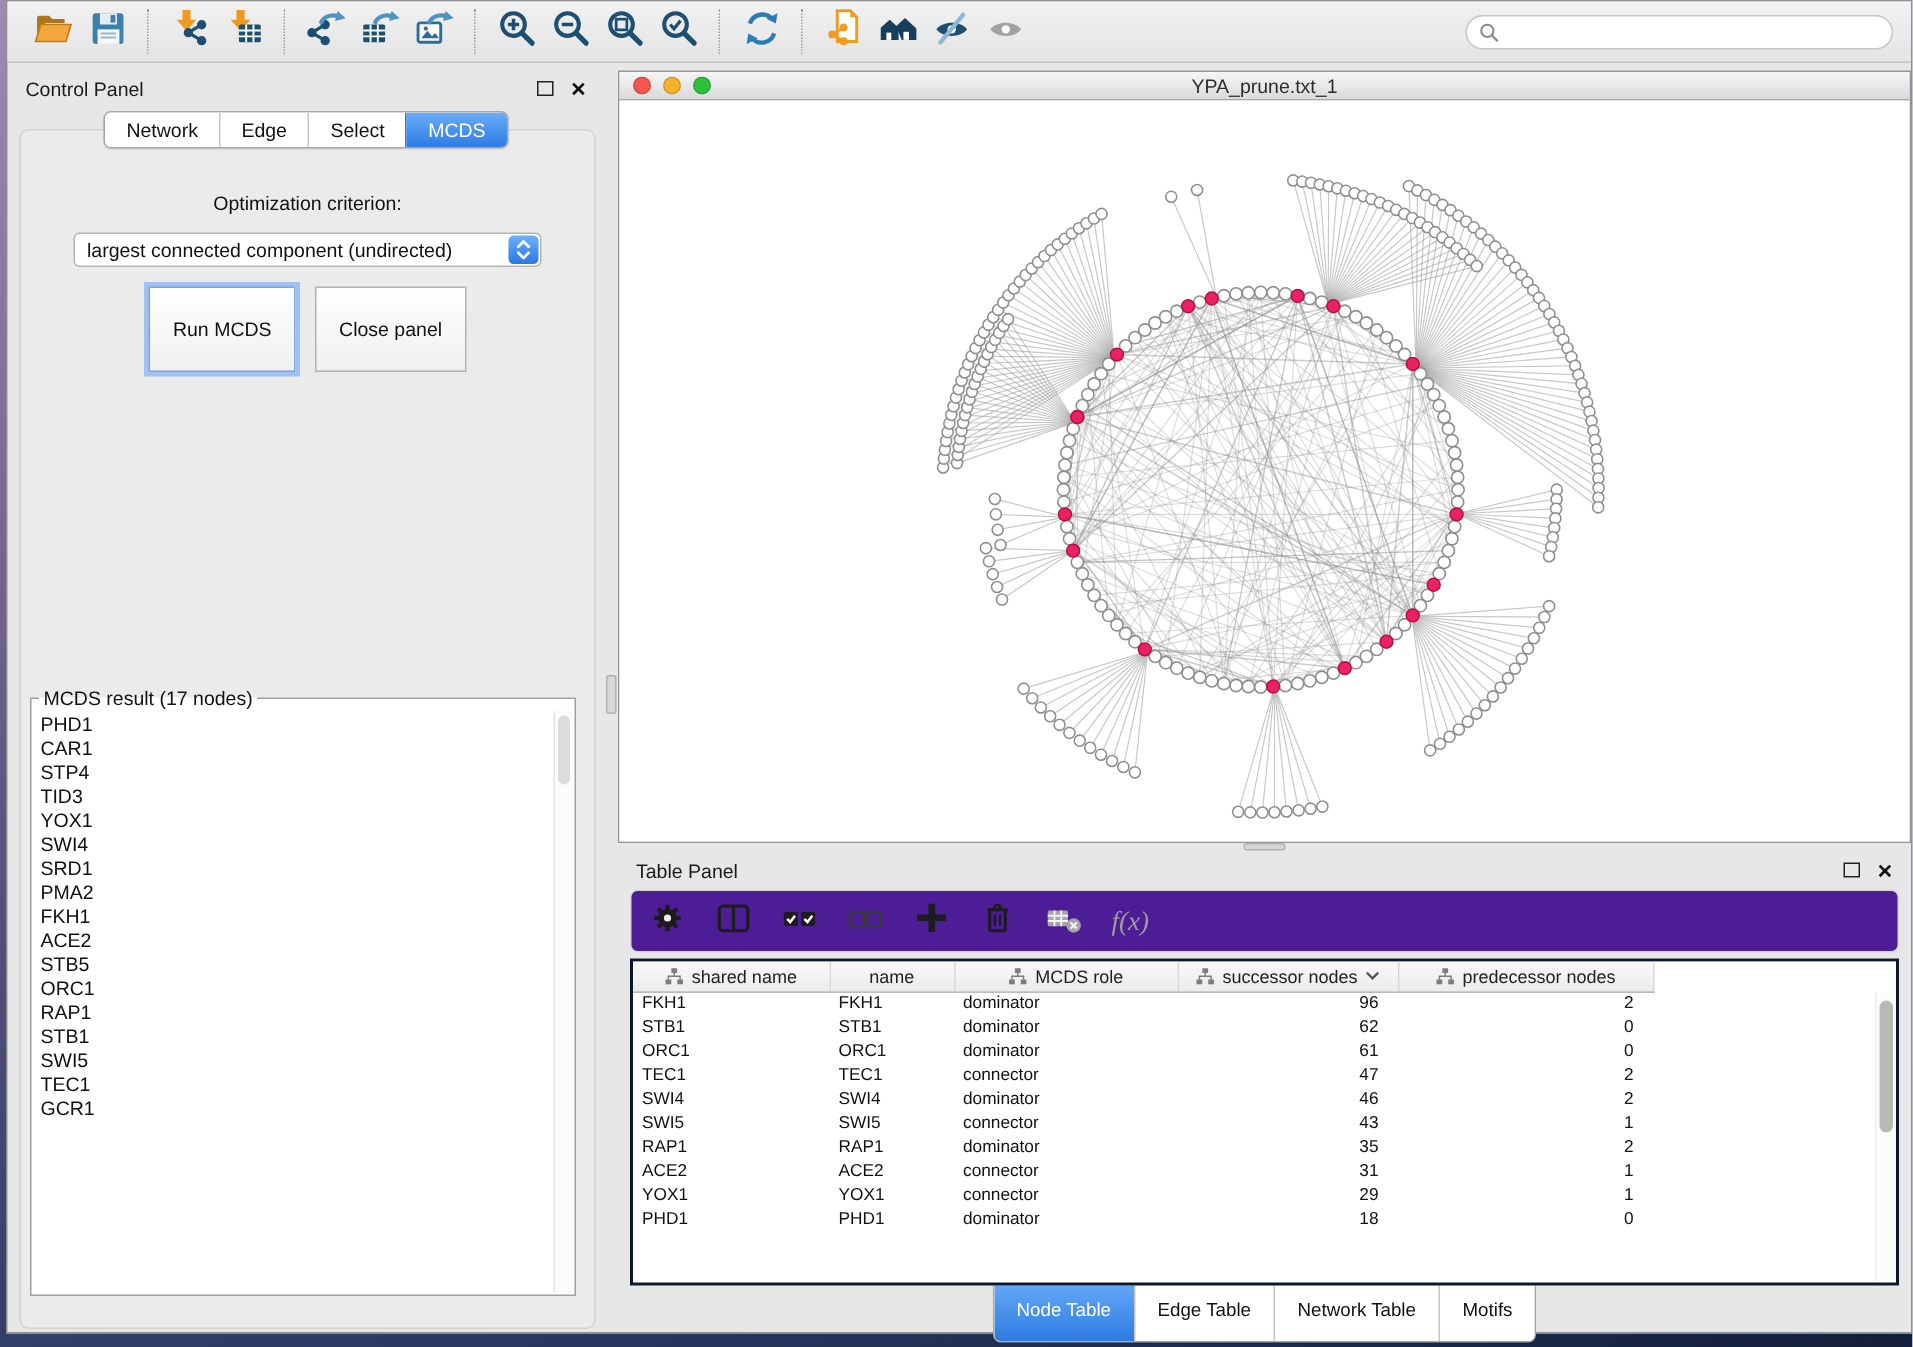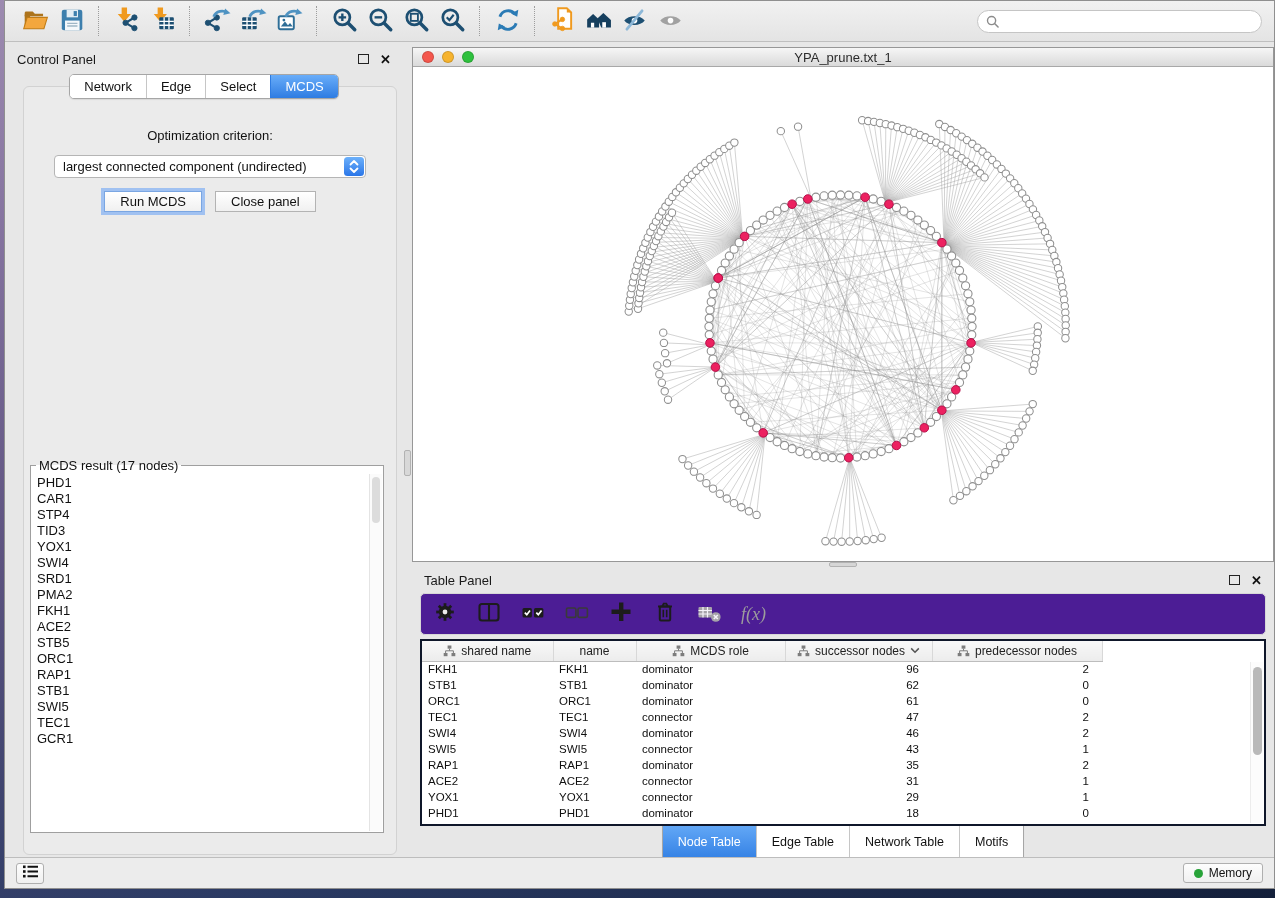--- a/index.html
+++ b/index.html
@@ -33,31 +33,31 @@
   .panel-hd .sp { flex:1; }
   .float-ic { width:11px; height:10px; border:1.6px solid #222; display:inline-block; margin-right:11px; }
   .close-ic { font-size:13px; font-weight:bold; color:#111; line-height:1; }
 
   .cp-tabs { display:flex; justify-content:center; margin-top:3px; position:relative; z-index:2; }
   .seg { display:flex; border:1px solid #a6a6a6; border-radius:5px; overflow:hidden; background:#fff; box-shadow:0 1px 1px rgba(0,0,0,.08); }
   .seg-tab { padding:4px 14px; font-size:13px; color:#111; border-left:1px solid #c6c6c6; background:#fff; white-space:nowrap; }
   .seg-tab:first-child { border-left:none; }
   .seg-tab.active { background:linear-gradient(#69adf9,#2e7ce2); color:#fff; border-left-color:#2e7ce2; }
 
-  .cp-body { flex:1; margin:-13px 6px 2px 18px; padding-top:13px; border:1px solid #d2d2d2;
+  .cp-body { flex:1; margin:-13px 6px 2px 8px; padding-top:13px; border:1px solid #d2d2d2;
     border-radius:6px; background:#ebebeb; position:relative; }
   .opt-label { text-align:center; font-size:13px; color:#111; margin-top:28px; }
   .select-row { display:flex; justify-content:center; margin-top:12px; }
   .mac-select { width:312px; height:23px; background:#fff; border:1px solid #b5b5b5; border-radius:4px;
     display:flex; align-items:center; font-size:13px; color:#111; }
   .mac-select .val { flex:1; padding:0 8px; white-space:nowrap; overflow:hidden; }
   .stepper { width:20px; height:19px; margin:1px; border-radius:3.5px;
     background:linear-gradient(#6db1fb,#2a76e8); display:flex; align-items:center; justify-content:center; }
   .btn-row { display:flex; justify-content:center; gap:13px; margin-top:13px; }
-  .btn { font-size:13px; padding:2px 15px; background:linear-gradient(#ffffff,#f0f0f0);
+  .btn { font-size:13px; padding:20px 15px; background:linear-gradient(#ffffff,#f0f0f0);
     border:1px solid #b3b3b3; border-radius:0; color:#111; font-family:inherit; }
   .btn.focused { box-shadow:0 0 0 3px rgba(110,165,245,.6); border-color:#7aa6e2; }
 
   .result-fs { position:absolute; left:6px; right:12px; top:371px; bottom:21px;
     border:1px solid #9f9f9f; background:#fff; }
   .result-fs legend { font-size:13px; color:#111; margin-left:5px; padding:0 3px; }
   .result-list { position:absolute; top:1px; bottom:1px; left:1px; right:14px; overflow:hidden; padding-top:1px; }
   .result-item { font-size:13px; line-height:16px; padding-left:5px; color:#111; }
   .list-track { position:absolute; top:1px; bottom:1px; right:1px; width:13px; background:#fbfbfb; border-left:1px solid #e4e4e4; }
   .list-thumb { position:absolute; top:3px; left:2px; width:8px; height:46px; background:#dcdcdc; border-radius:4px; }
@@ -1266,35 +1266,15 @@
                 <span class="seg-tab active">Node Table</span>
                 <span class="seg-tab">Edge Table</span>
                 <span class="seg-tab">Network Table</span>
                 <span class="seg-tab">Motifs</span>
               </div>
             </div>
         </div>
       </div>
     </div>
 
-    <div class="status">
-      <div class="list-btn">
-        <span>
-          <svg width="17" height="15" viewBox="0 0 17 15">
-              <g fill="#111">
-                <rect x="1" y="1.5" width="2.6" height="2.6"></rect>
-                <rect x="1" y="6.2" width="2.6" height="2.6"></rect>
-                <rect x="1" y="10.9" width="2.6" height="2.6"></rect>
-              </g>
-              <g stroke="#111" stroke-width="2">
-                <path d="M5.5 2.8h10.5M5.5 7.5h10.5M5.5 12.2h10.5"></path>
-              </g>
-            </svg>
-        </span>
-      </div>
-      <div class="mem-btn">
-        <span class="mem-dot" id="mem-dot" style="background: rgb(40, 163, 57);"></span>
-        <span>Memory</span>
-      </div>
-    </div>
 
   </div>
 </div>
 
 </body></html>

